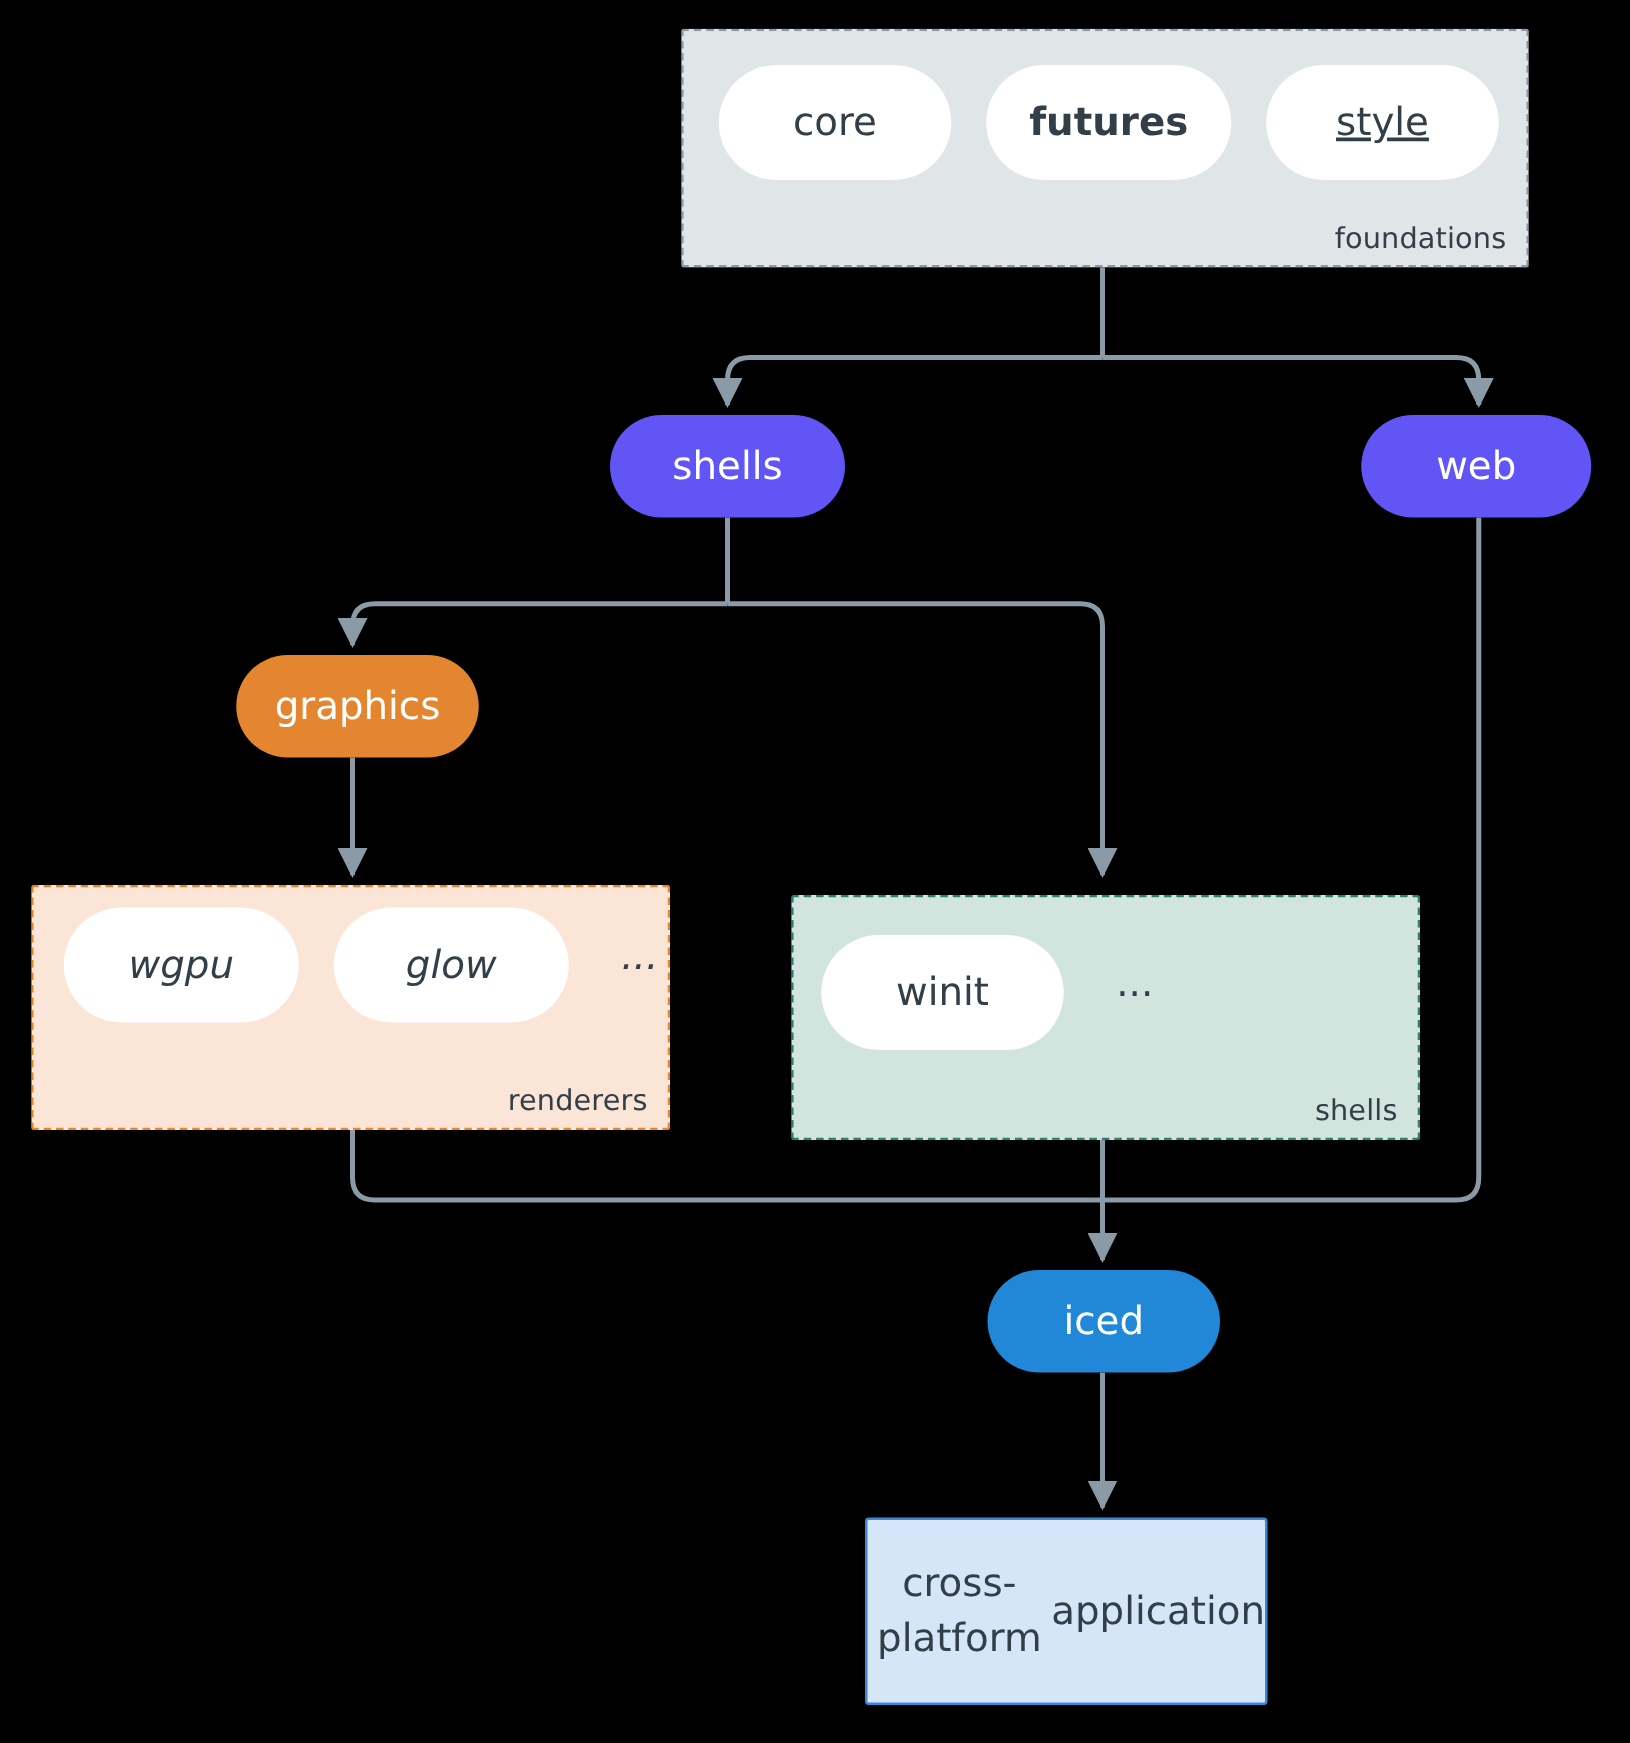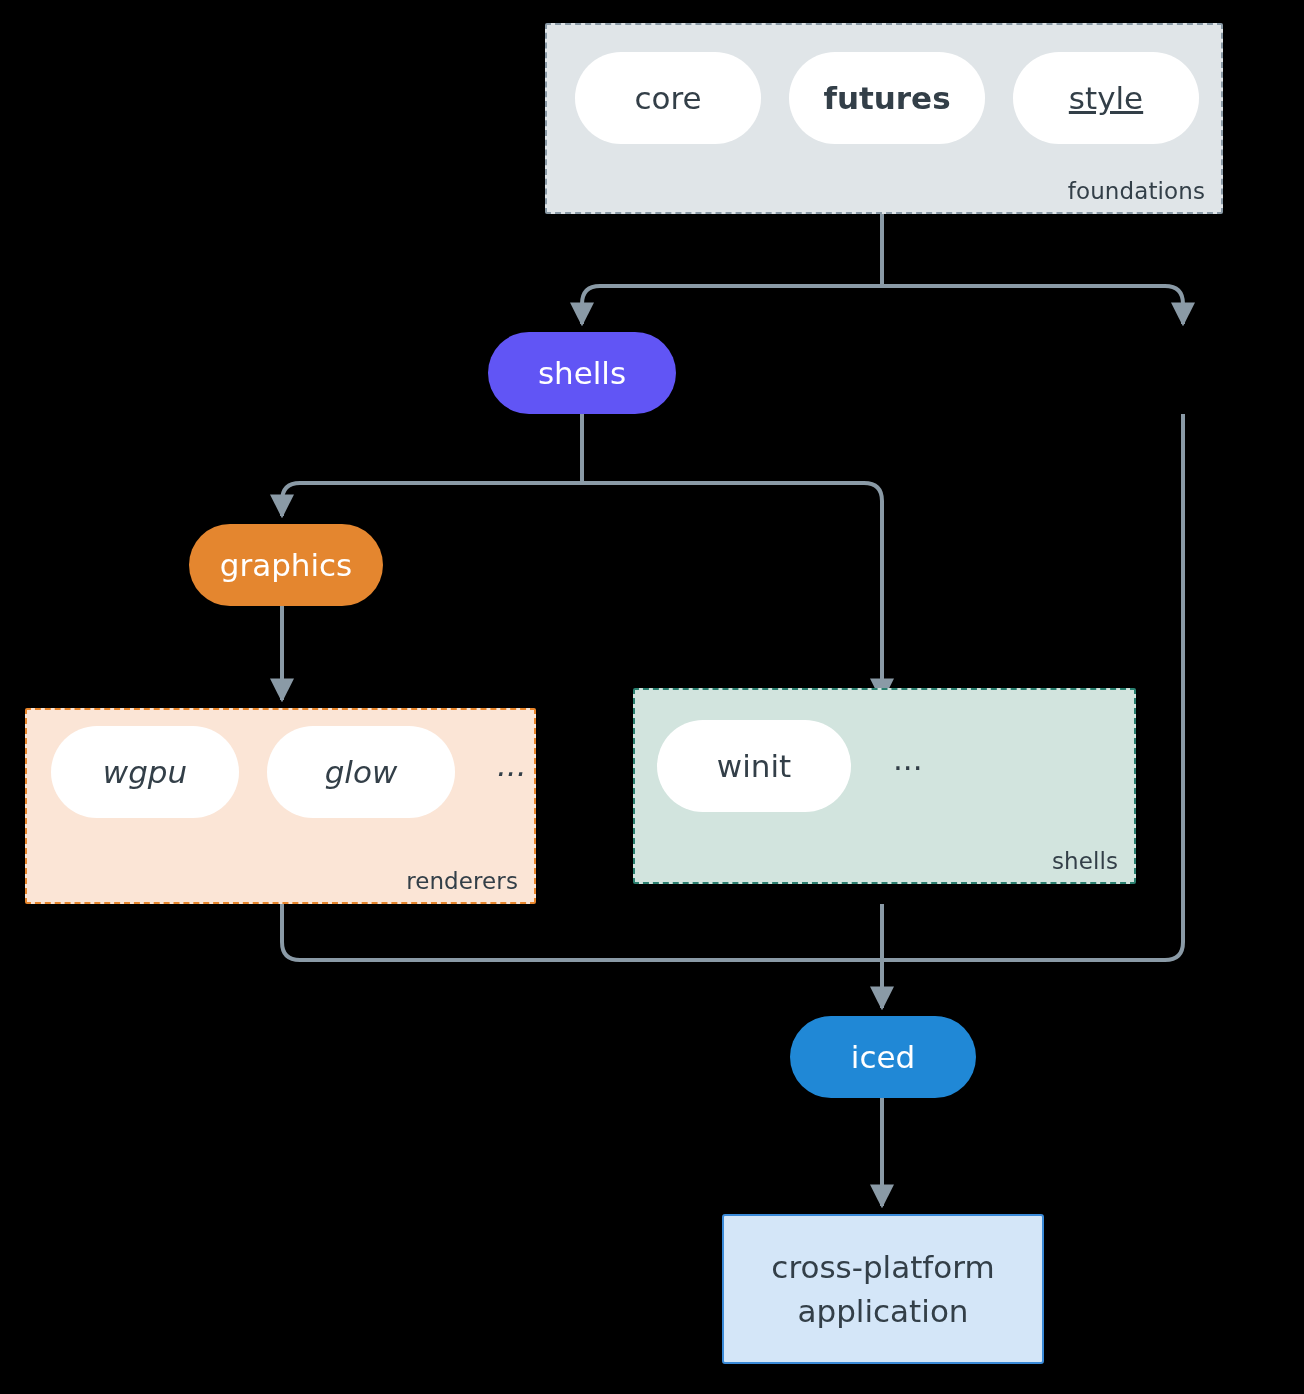--- a/index.html
+++ b/index.html
@@ -74,21 +74,21 @@
   }
   #cluster-renderers .cluster-row {
     left: 24px;
     top: 16px;
     gap: 28px;
     font-style: italic;
   }
 
   #cluster-shells {
     left: 633px;
-    top: 688px;
+    top: 716px;
     width: 503px;
     height: 196px;
     background: #d2e4de;
     border-color: #2b8070;
   }
   #cluster-shells .cluster-row {
     left: 22px;
     top: 30px;
     gap: 28px;
   }
@@ -136,30 +136,30 @@
     white-space: nowrap;
   }
   #node-native   { left: 488px; top: 332px; width: 188px; height: 82px; background: #6155f5; }
   #node-web      { left: 1089px; top: 332px; width: 184px; height: 82px; background: #6155f5; }
   #node-graphics { left: 189px; top: 524px; width: 194px; height: 82px; background: #e4862f; }
   #node-iced     { left: 790px; top: 1016px; width: 186px; height: 82px; background: #2088d6; }
 
   
   #node-application {
     position: absolute;
-    left: 722px;
+    left: 692px;
     top: 1214px;
     width: 322px;
     height: 150px;
     box-sizing: border-box;
     background: #d4e6f8;
     border: 2px solid #3a8ad8;
     border-radius: 3px;
     display: flex;
-    flex-direction: column;
+    flex-direction: row;
     align-items: center;
     justify-content: center;
     color: #333f48;
     font-size: 31px;
     line-height: 1.42;
     text-align: center;
   }
 </style>
 </head>
 <body>
@@ -218,20 +218,21 @@
 
   <div class="cluster" id="cluster-shells">
     <div class="cluster-row">
       <div class="chip chip-winit">winit</div>
       <div class="ellipsis">...</div>
     </div>
     <div class="cluster-label">shells</div>
   </div>
 
   <div class="pill" id="node-native">shells</div>
+  <div class="pill" id="node-web">web</div>
   <div class="pill" id="node-iced">iced</div>
   <div class="pill" id="node-graphics">graphics</div>
 
   <div id="node-application">
     <span>cross-platform</span>
     <span>application</span>
   </div>
 
 </div>
 

